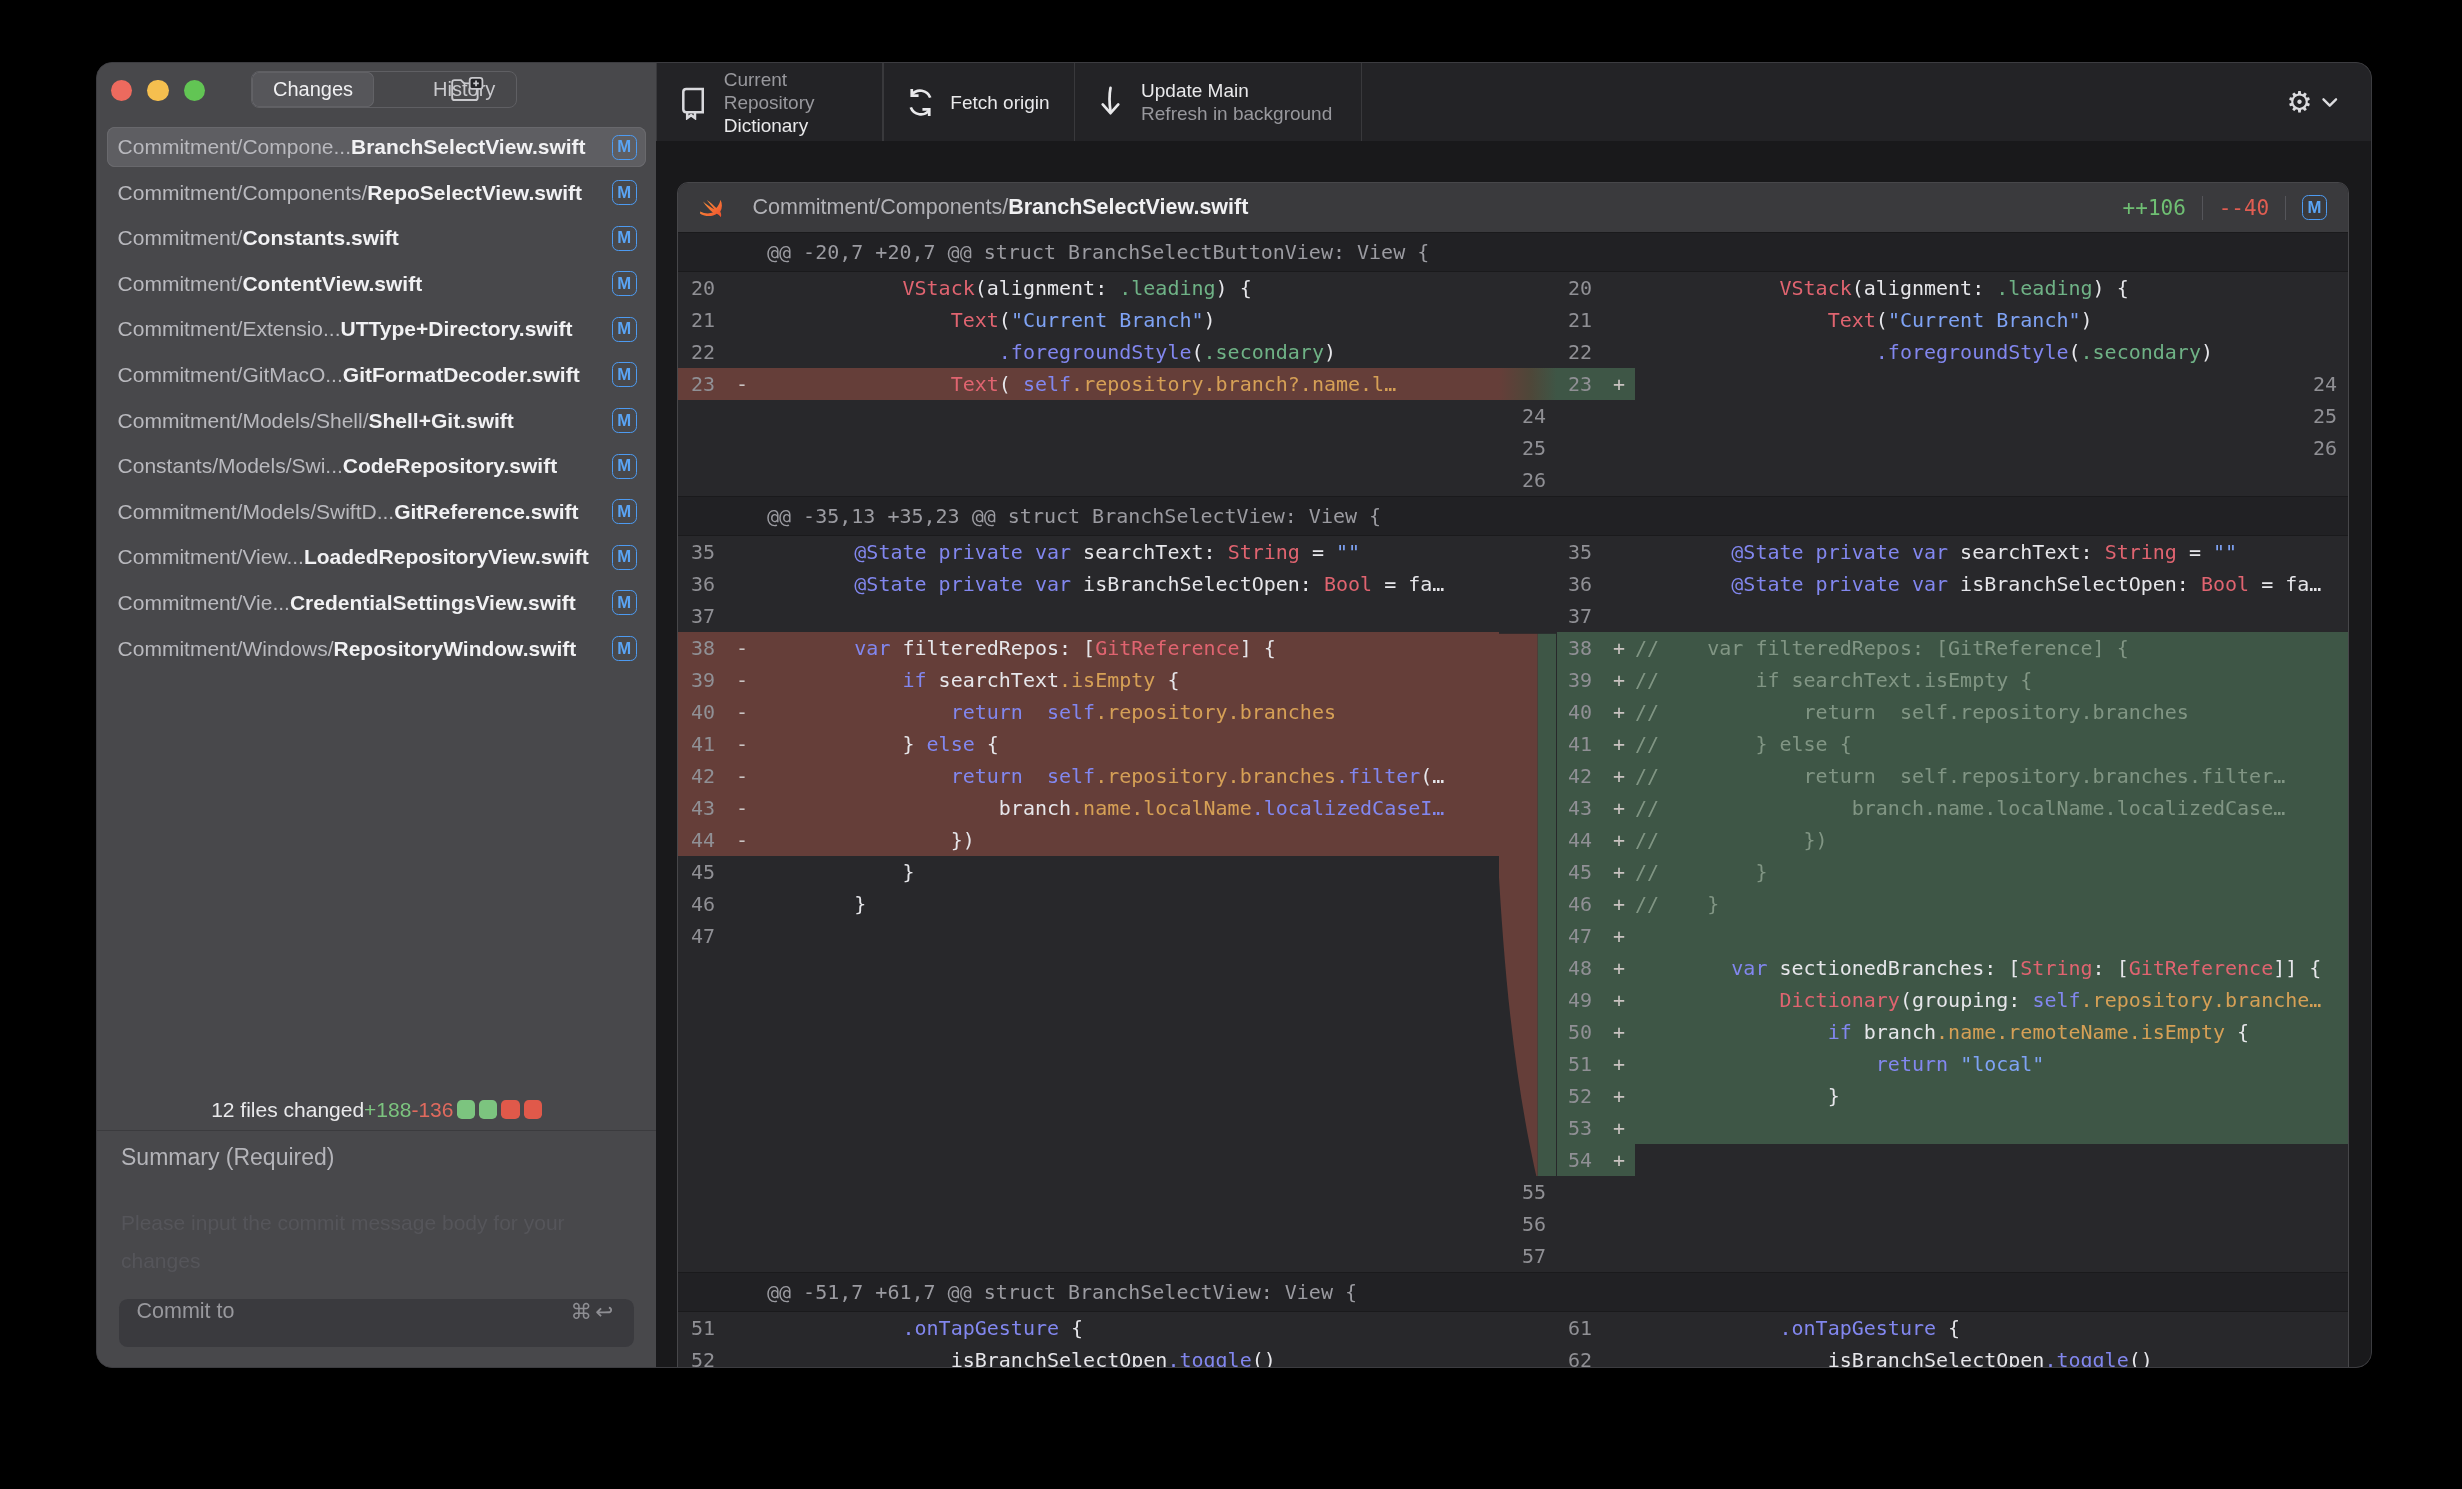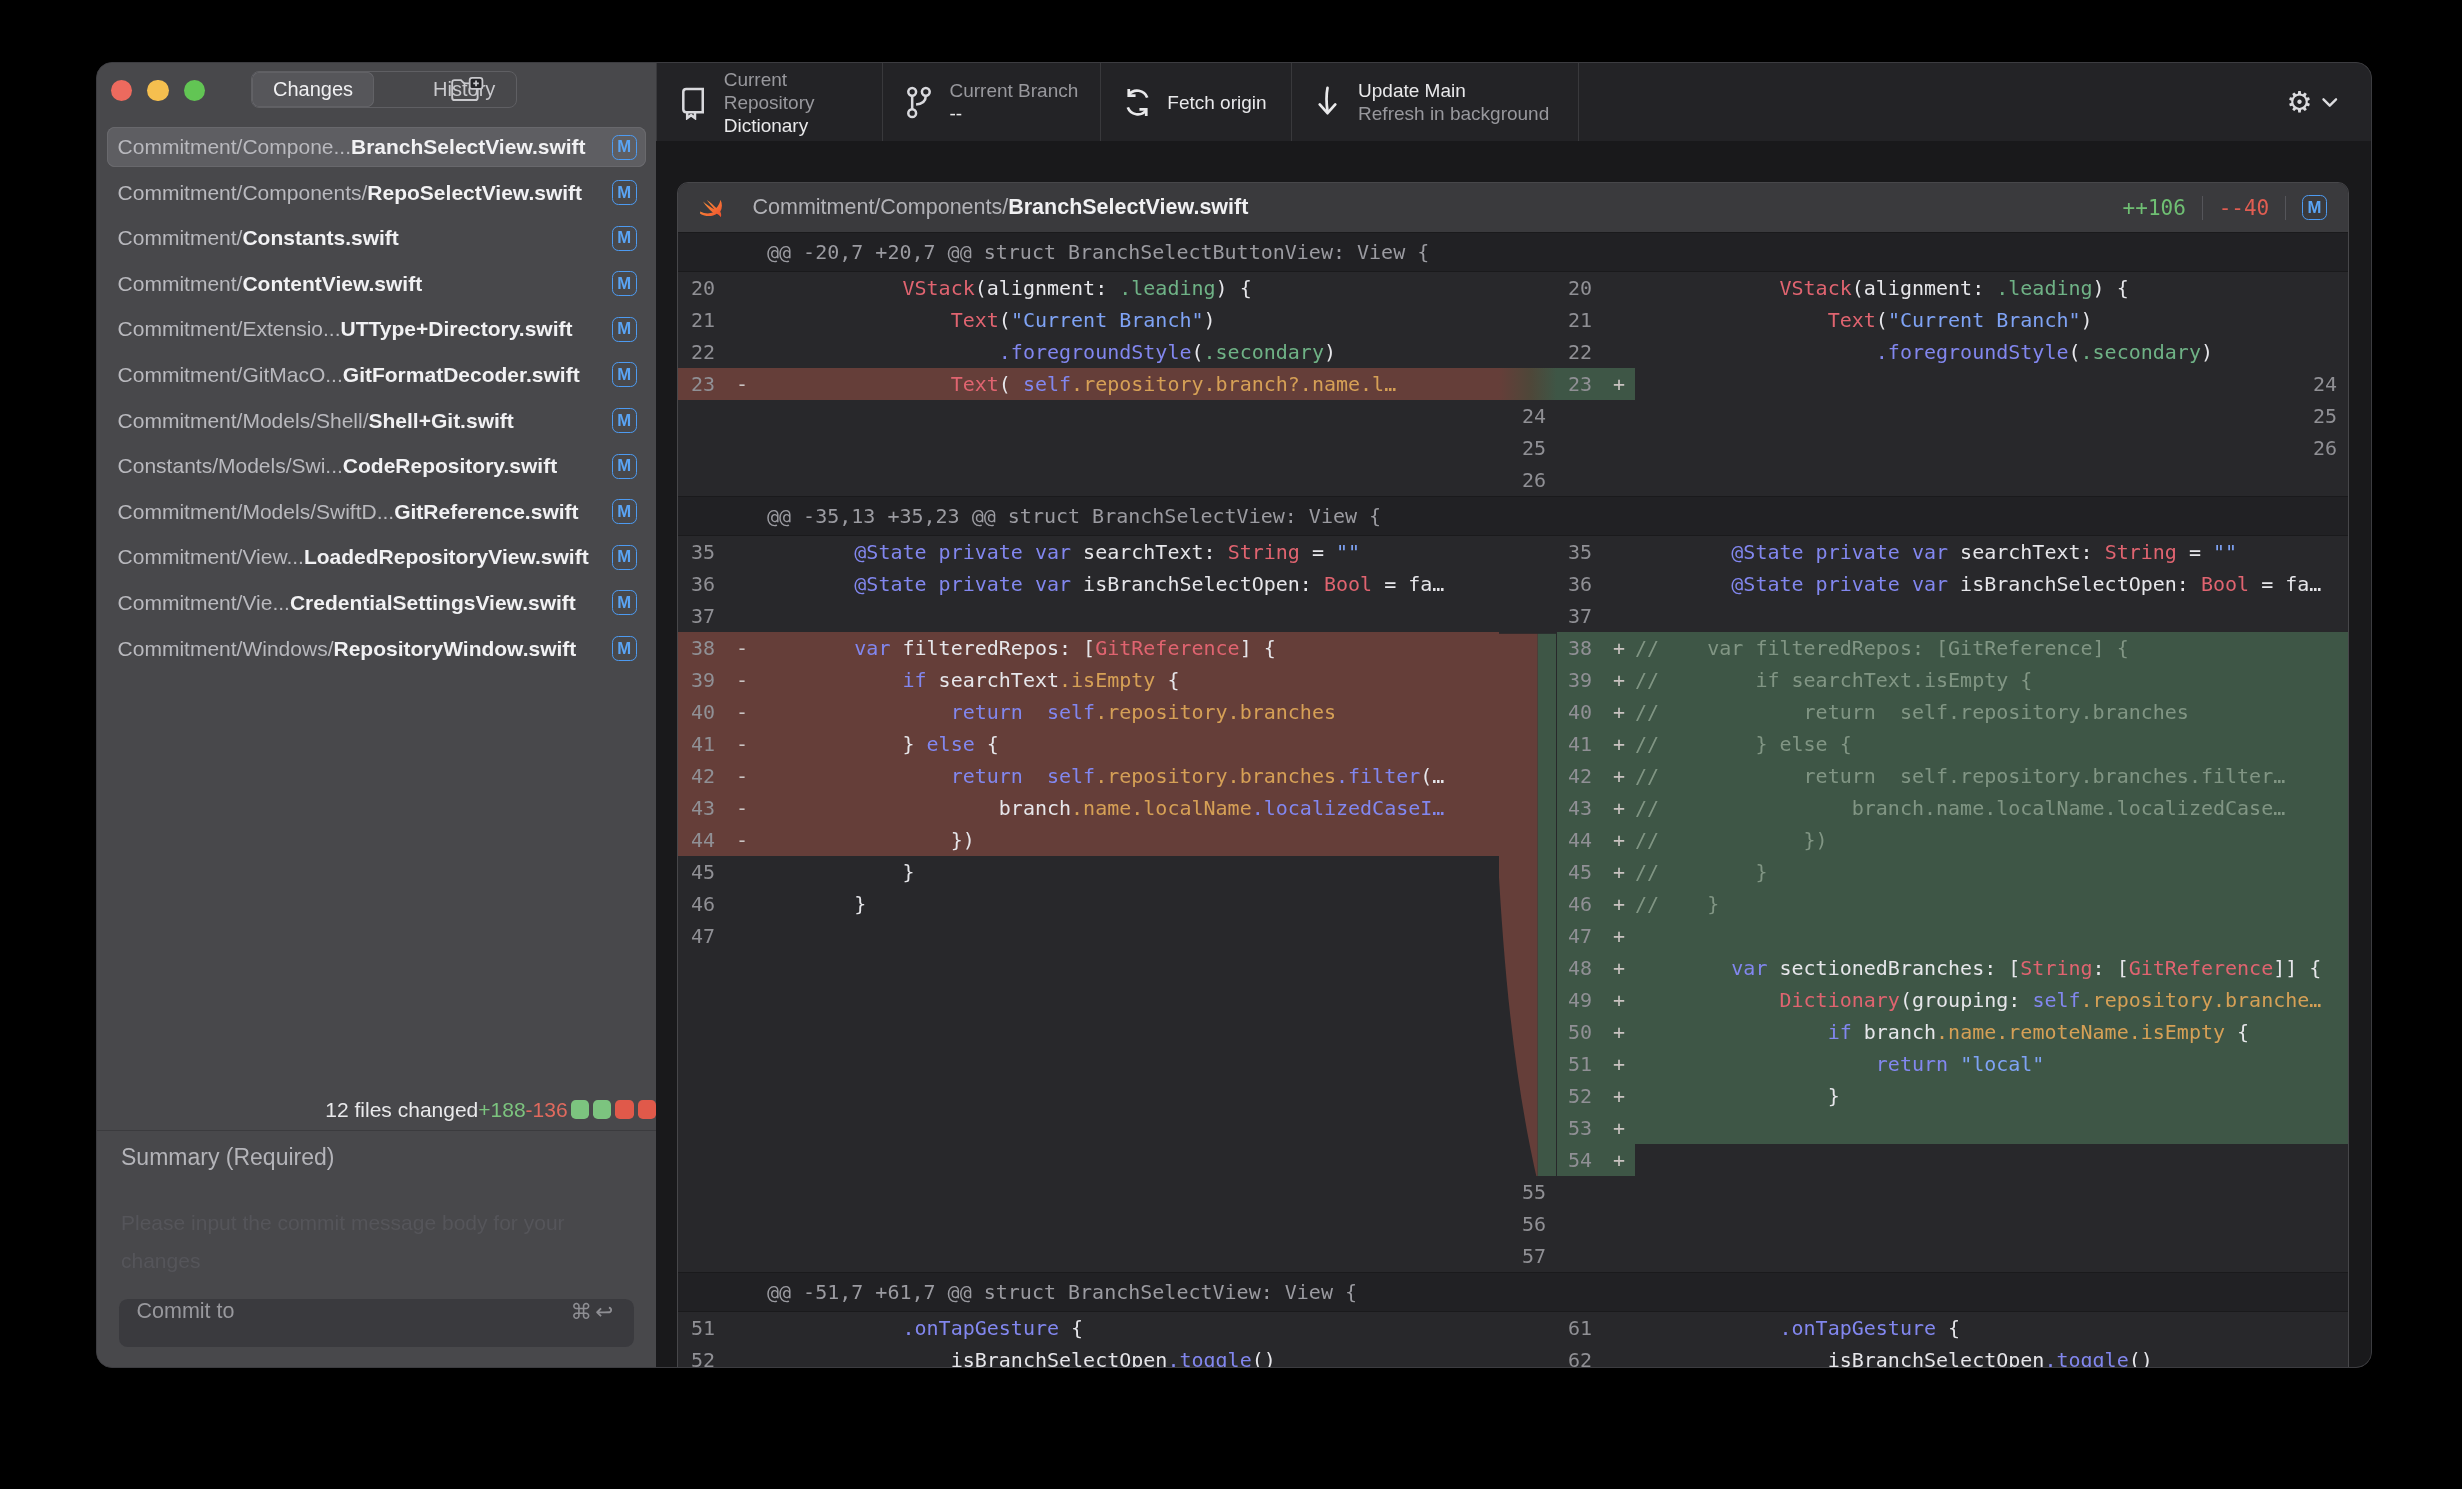--- a/index.html
+++ b/index.html
@@ -21,21 +21,21 @@
   .newrepo { position:absolute; left:352px; top:12.7px; width:35px; height:29px; }
   .filelist { position:absolute; left:9.6px; top:64px; right:9.6px; }
   .filerow { position:relative; height:40px; margin-bottom:5.6px; display:flex; align-items:center;
              padding:0 9.6px 0 11px; border-radius:8px; font-size:21px; }
   .filerow.sel { background:#5e5e62; box-shadow:inset 0 0 0 0.8px #6c6c70; }
   .fdir { color:#b9b9be; white-space:nowrap; }
   .fname { color:#f1f1f3; font-weight:bold; white-space:nowrap; }
   .mbadge { margin-left:auto; width:25px; height:25px; border:1.6px solid #4d9bf2; border-radius:6.4px;
             color:#5aa4f4; font-size:16.7px; font-weight:bold; display:flex; align-items:center; justify-content:center; flex:0 0 auto; }
   .sfooter { position:absolute; left:0; right:0; top:1026px; height:41px; display:flex;
-             align-items:center; justify-content:flex-end; gap:0; font-size:21px; }
+             align-items:center; justify-content:center; gap:0; font-size:21px; }
   .sfooter .fc { color:#e9e9eb; }
   .sfooter .ad { color:#7cc47f; }
   .sfooter .de { color:#e06a5e; }
   .sq { display:flex; gap:4px; margin-left:3.2px; }
   .sq i { width:18.3px; height:18.3px; border-radius:4.8px; display:block; }
   .sdiv { position:absolute; left:0; right:0; top:1067px; height:0.8px; background:#3b3b3e; }
   .summary { position:absolute; left:24px; right:24px; top:1081px; }
   .sumtitle { color:#b4b4b9; font-size:23px; }
   .sumph { margin-top:33px; color:#55555a; font-size:21px; line-height:38px; width:478px; }
   .commitbtn { position:absolute; left:22px; right:22px; top:1236px; height:48px; background:#3a3a3e;
@@ -203,34 +203,20 @@
                 <path d="M8 4 h17 v24 h-17 q-3 0 -3 -3 v-18 q0 -3 3 -3 z" fill="none" stroke="#d9d9dd" stroke-width="2.6"></path>
                 <path d="M9 28 v6 l4 -3 l4 3 v-6" fill="none" stroke="#d9d9dd" stroke-width="2.6"></path>
               </svg>
             </span>
             <div class="ttext">
               <div class="l1 gray">Current Repository</div>
               <div class="l1 white">Dictionary</div>
             </div>
           </div>
           <div class="tsep"></div>
-          <div class="titem" style="width: 217px;">
-            <span class="ticon">
-              <svg width="30" height="37" viewBox="0 0 30 38">
-                <circle cx="8" cy="8" r="4" fill="none" stroke="#d9d9dd" stroke-width="2.6"></circle>
-                <circle cx="22" cy="8" r="4" fill="none" stroke="#d9d9dd" stroke-width="2.6"></circle>
-                <circle cx="8" cy="30" r="4" fill="none" stroke="#d9d9dd" stroke-width="2.6"></circle>
-                <path d="M8 12 v14 M22 12 q0 8 -10 9" fill="none" stroke="#d9d9dd" stroke-width="2.6"></path>
-              </svg>
-            </span>
-            <div class="ttext">
-              <div class="l1 gray">Current Branch</div>
-              <div class="l1 white">--</div>
-            </div>
-          </div>
           <div class="tsep"></div>
           <div class="titem" style="width: 190px;">
             <span class="ticon">
               <svg width="33" height="33" viewBox="0 0 34 34">
                 <path d="M27 12 A11 11 0 0 0 8 9" fill="none" stroke="#e9e9eb" stroke-width="2.8"></path>
                 <path d="M8 3 v7 h7" fill="none" stroke="#e9e9eb" stroke-width="2.8"></path>
                 <path d="M7 22 A11 11 0 0 0 26 25" fill="none" stroke="#e9e9eb" stroke-width="2.8"></path>
                 <path d="M26 31 v-7 h-7" fill="none" stroke="#e9e9eb" stroke-width="2.8"></path>
               </svg>
             </span>

